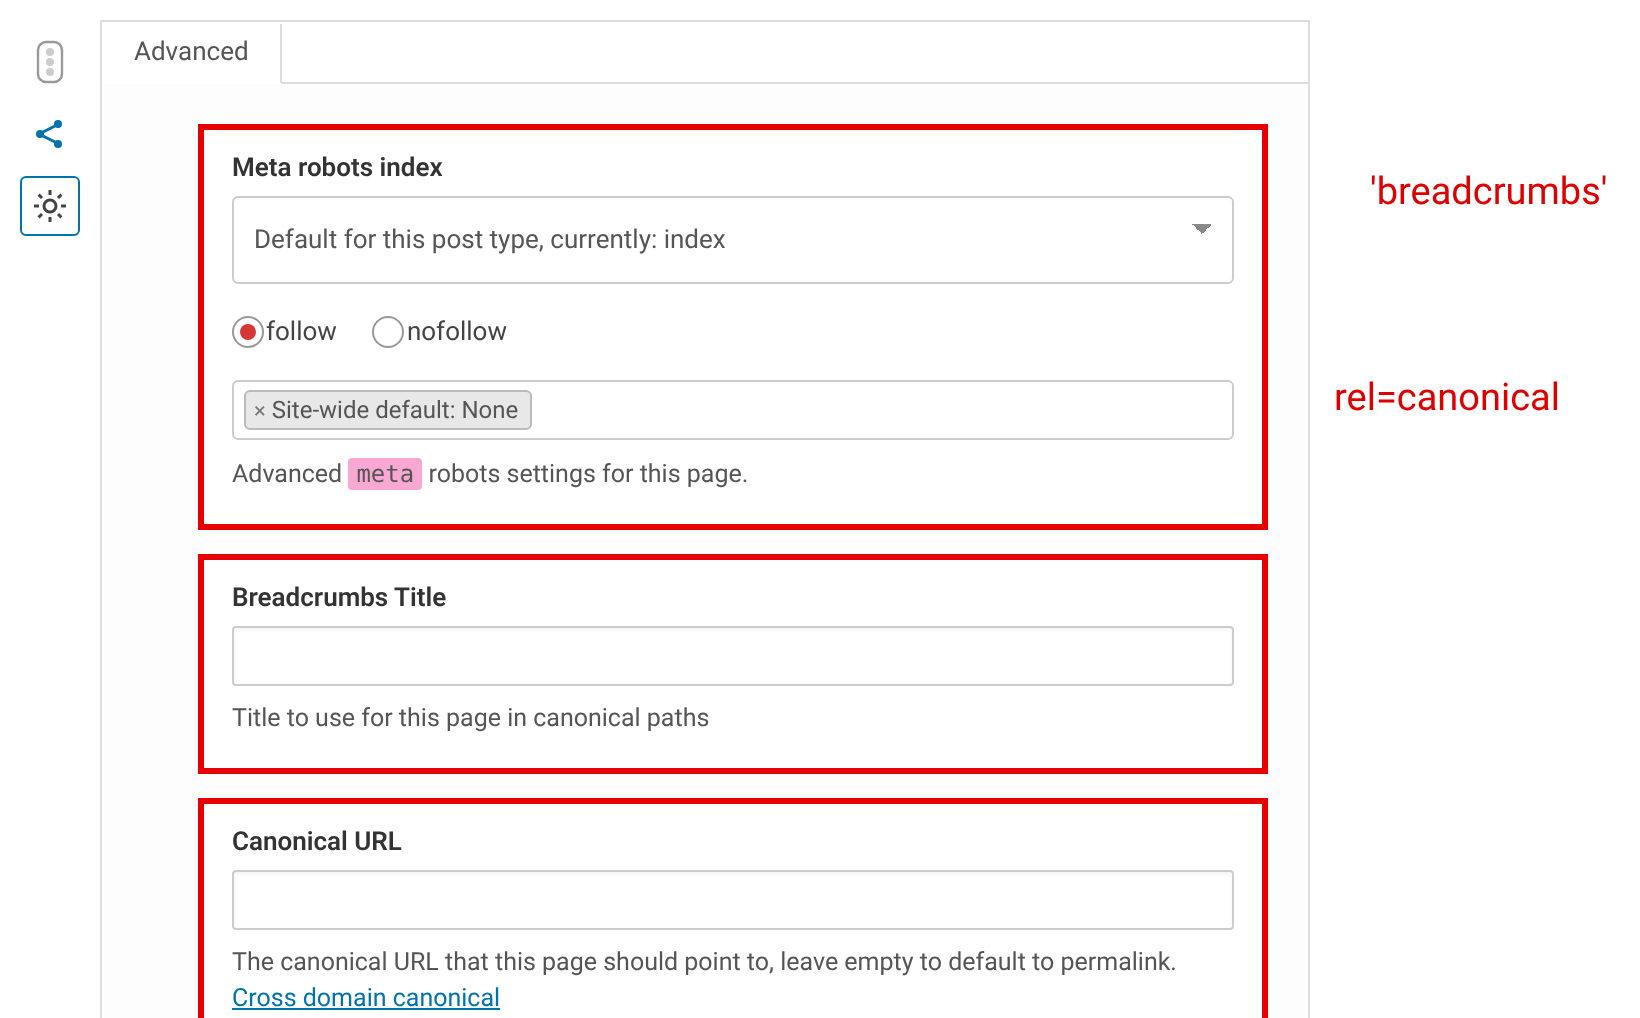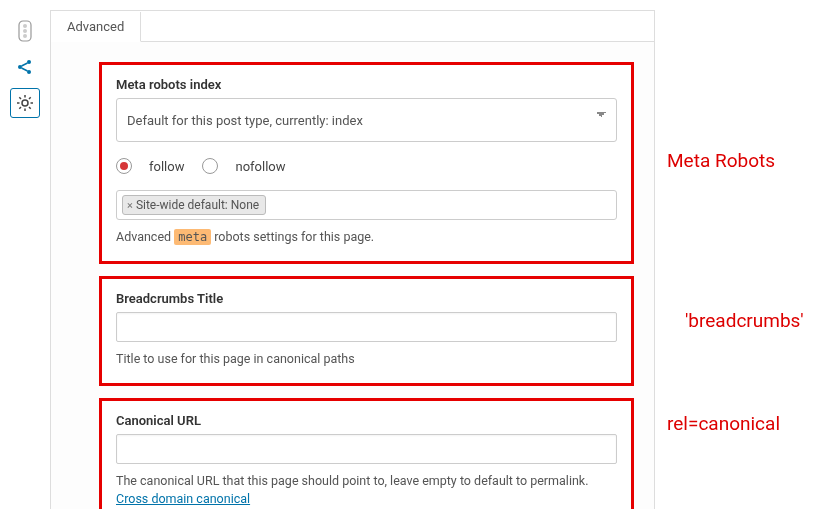--- a/index.html
+++ b/index.html
@@ -72,21 +72,21 @@
     display: flex;
     align-items: center;
     background-image: linear-gradient(45deg, transparent 50%, #888 50%), linear-gradient(135deg, #888 50%, transparent 50%);
     background-position: calc(100% - 15px) 13px, calc(100% - 10px) 13px;
     background-size: 5px 5px, 5px 5px;
     background-repeat: no-repeat;
   }
   .block { margin-bottom: 16px; }
   .block:last-child { margin-bottom: 0; }
   .radio-row { display: flex; gap: 18px; align-items: center; margin-top: 4px;}
-  .radio-item { display: flex; align-items: center; gap: 17px; font-size: 13px; color: #444;}
+  .radio-item { display: flex; align-items: center; gap: 1px; font-size: 13px; color: #444;}
   .radio-circle {
     width: 16px; height: 16px; border: 1px solid #999; border-radius: 50%; background: #fff; display:flex; align-items:center; justify-content:center;
   }
   .radio-circle.checked::after {
     content: ""; width: 8px; height: 8px; border-radius: 50%; background: #d63638;
   }
   .tag-input {
     width: 100%;
     border: 1px solid #ccc;
     border-radius: 3px;
@@ -108,21 +108,21 @@
     gap: 3px;
   }
   .tag-x { font-size: 11px; color: #777; }
   .help-text {
     font-size: 12.5px;
     color: #555;
     margin-top: 8px;
     line-height: 1.5;
   }
   .help-text code {
-    background: #fdba74;
+    background: #f9a8d4;
     padding: 1px 4px;
     border-radius: 2px;
     font-size: 12px;
   }
   .text-input {
     width: 100%;
     height: 30px;
     border: 1px solid #ccc;
     border-radius: 2px;
     background: #fff;
@@ -220,23 +220,20 @@
         <div class="help-text">
           <span>The canonical URL that this page should point to, leave empty to default to permalink. </span><span class="link">Cross domain canonical</span>
         </div>
       </div>
 
     </div>
   </div>
 
   <div class="annot-col">
     <div style="height:38px;"></div>
-    <div style="height:225px; display:flex; align-items:center;">
-      <span class="annot">Meta Robots</span>
-    </div>
     <div style="height:95px; display:flex; align-items:center;margin-left:18px;">
       <span class="annot">'breadcrumbs'</span>
     </div>
     <div style="height:110px; display:flex; align-items:center;">
       <span class="annot">rel=canonical</span>
     </div>
   </div>
 </div>
 
 </body></html>

